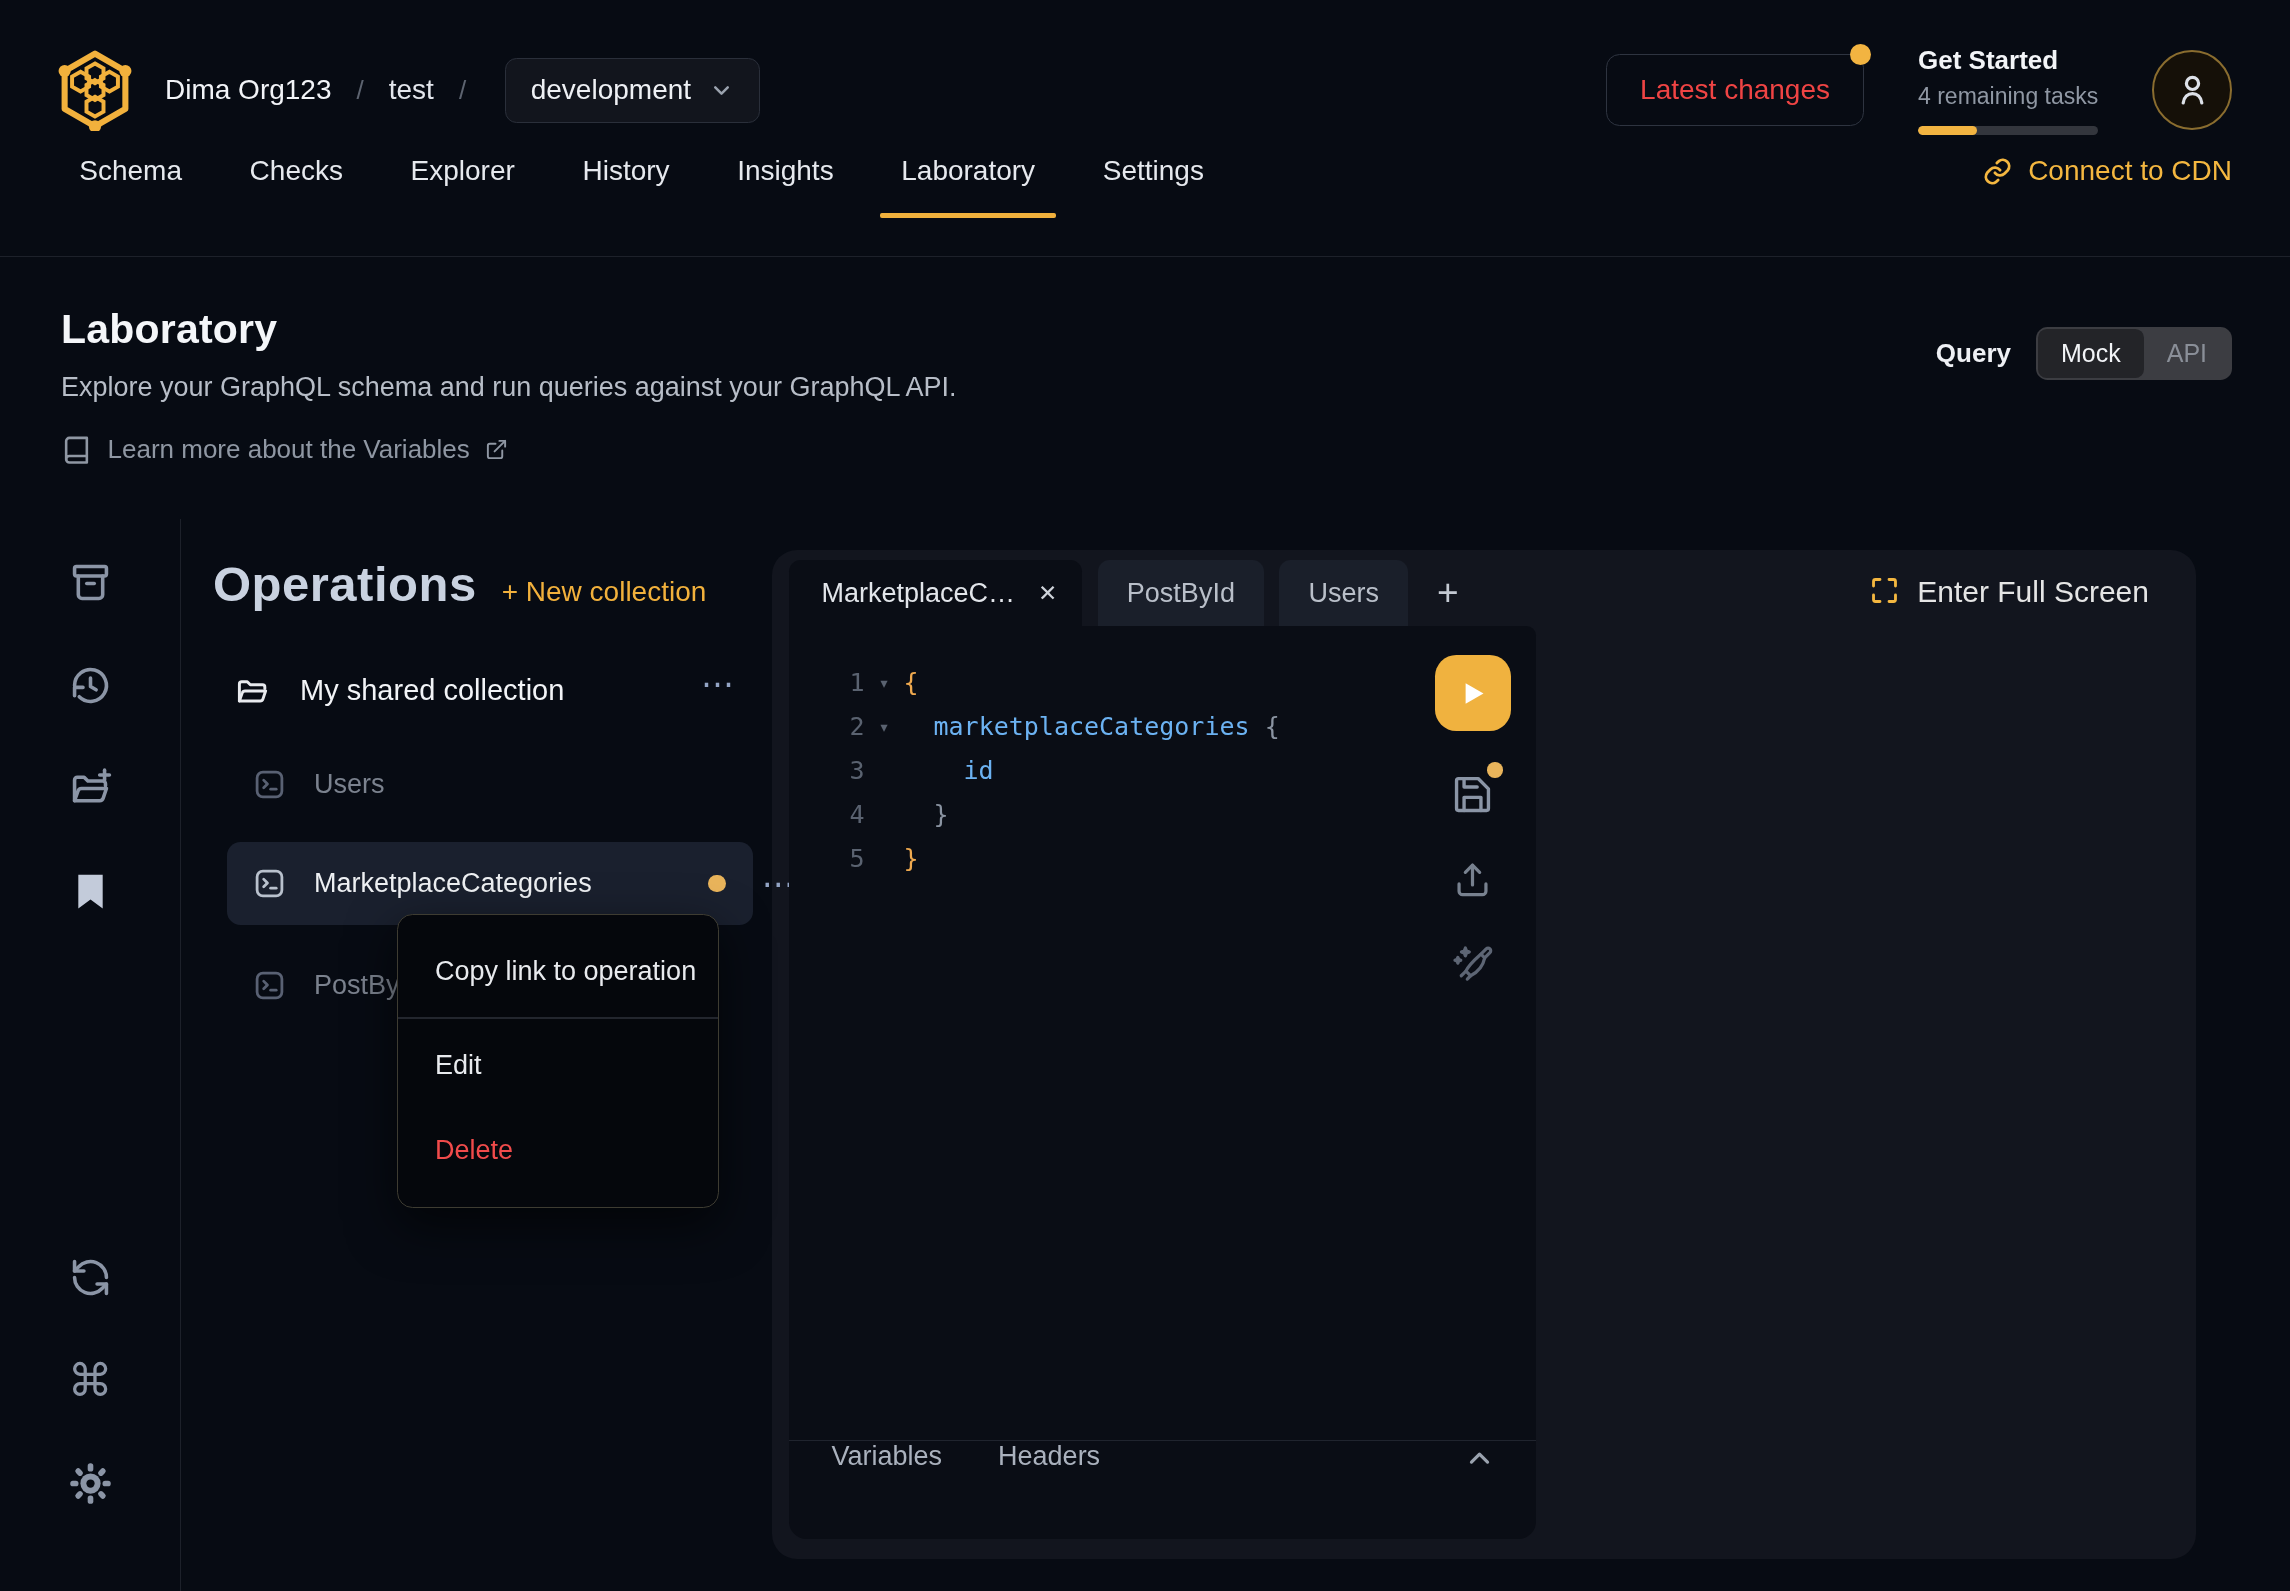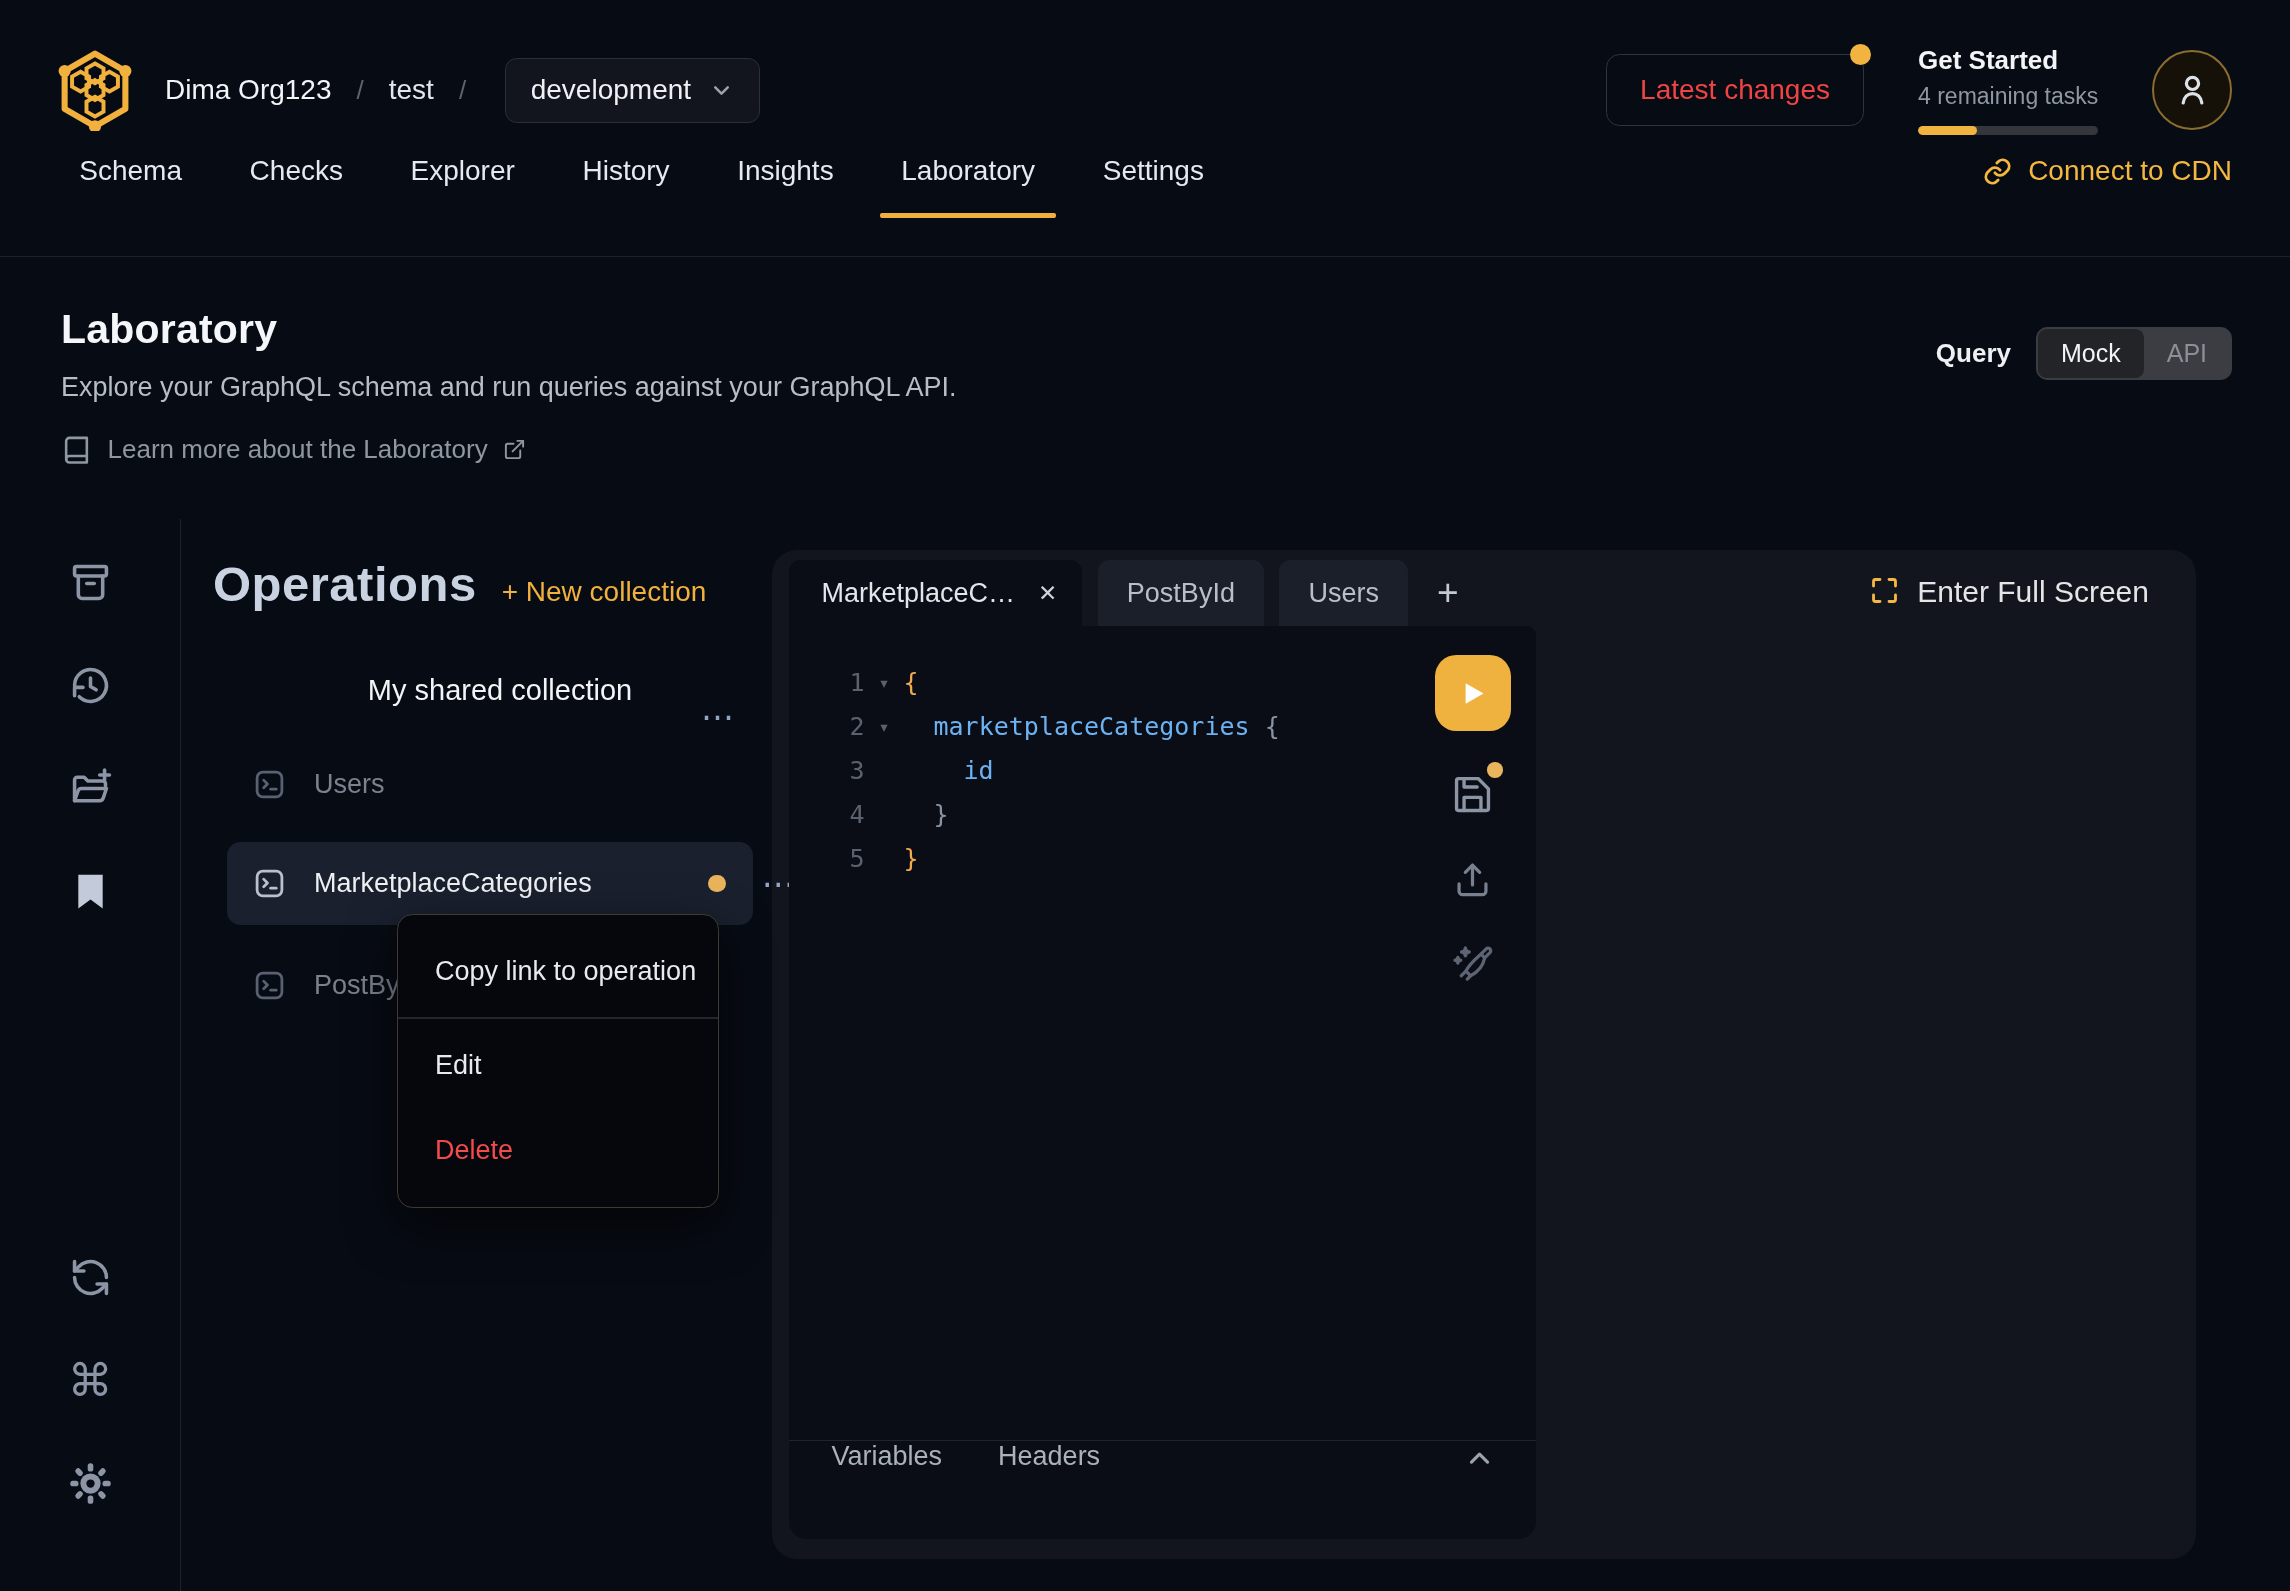--- a/index.html
+++ b/index.html
@@ -77,21 +77,21 @@
   .main { display:flex; height:1072px; }
   .rail { width:180px; display:flex; flex-direction:column; align-items:center; padding:41px 0 27px 0; }
   .rail .ric { width:45px; height:45px; margin-bottom:58px; cursor:pointer; }
   .rail .spacer { flex:1; }
   .cmd-glyph { font-size:45px; color:#8b95a6; line-height:45px; text-align:center; }
 
   .ops { width:592px; border-left:1.9px solid #1d212a; position:relative; padding-top:37px; }
   .ops-head { display:flex; align-items:baseline; padding-left:32px; }
   .ops-title { font-size:49px; font-weight:700; color:#c9d2e0; letter-spacing:0.5px; }
   .new-coll { margin-left:25px; color:#f2b13c; font-size:28px; cursor:pointer; white-space:nowrap; }
-  .coll-row { margin-top:62px; display:flex; align-items:center; padding:0 35px 0 53px; height:50px;flex-direction:column; }
+  .coll-row { margin-top:62px; display:flex; padding:0 35px 0 53px; height:50px; }
   .coll-name { margin-left:29px; font-size:29px; color:#f2f4f7; }
   .dots { margin-left:auto; color:#93a4c4; font-size:33px; letter-spacing:2.9px; cursor:pointer; line-height:19.4px; }
   .op-row { display:flex; align-items:center; height:54px; margin:33px 19.4px 0 46px; padding-left:25px; border-radius:13.6px; position:relative; }
   .op-row .op-name { margin-left:27px; font-size:27px; color:#7b828e; }
   .op-row.selected { background:#1a202e; height:83px; margin-top:31px; }
   .op-row.selected .op-name { color:#eef0f3; }
   .unsaved-dot { width:17.5px; height:17.5px; border-radius:50%; background:#e9b45b; margin-left:auto; margin-right:27px; }
   .row-dots { position:absolute; right:-45px; color:#93a4c4; font-size:33px; letter-spacing:2.9px; cursor:pointer; }
 
   .ctx-menu {
@@ -222,21 +222,21 @@
   <div class="ph-left">
     <h1 class="ph-title">Laboratory</h1>
     <div class="ph-desc">Explore your GraphQL schema and run queries against your GraphQL API.</div>
     <div class="learn-more">
       <svg width="31" height="31" viewBox="0 0 24 24">
         <g fill="none" stroke="#8f97a3" stroke-width="2" stroke-linecap="round" stroke-linejoin="round">
           <path d="M4 19.5A2.5 2.5 0 0 1 6.5 17H20V3H6.5A2.5 2.5 0 0 0 4 5.5z"></path>
           <path d="M4 19.5A2.5 2.5 0 0 0 6.5 22H20v-5"></path>
         </g>
       </svg>
-      <span>Learn more about the Laboratory</span>
+      <span>Learn more about the Variables</span>
       <svg width="23" height="23" viewBox="0 0 24 24">
         <g fill="none" stroke="#8f97a3" stroke-width="2" stroke-linecap="round" stroke-linejoin="round">
           <path d="M18 13v6a2 2 0 0 1-2 2H5a2 2 0 0 1-2-2V8a2 2 0 0 1 2-2h6"></path>
           <path d="M15 3h6v6"></path>
             <path d="M10 14L21 3"></path>
         </g>
       </svg>
     </div>
   </div>
   <div class="ph-right">

